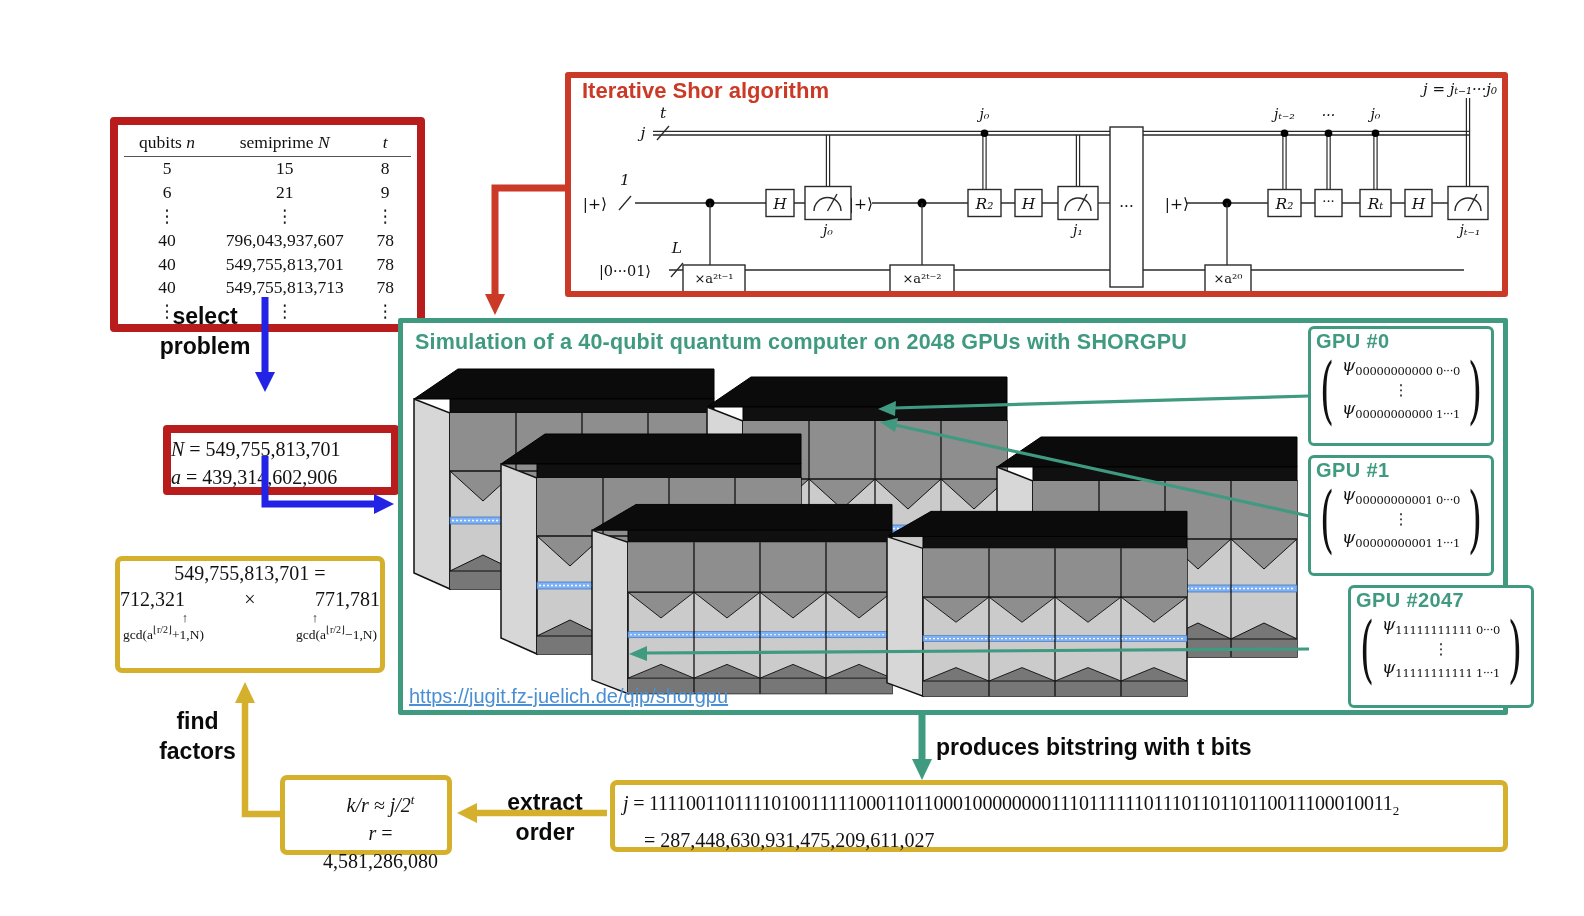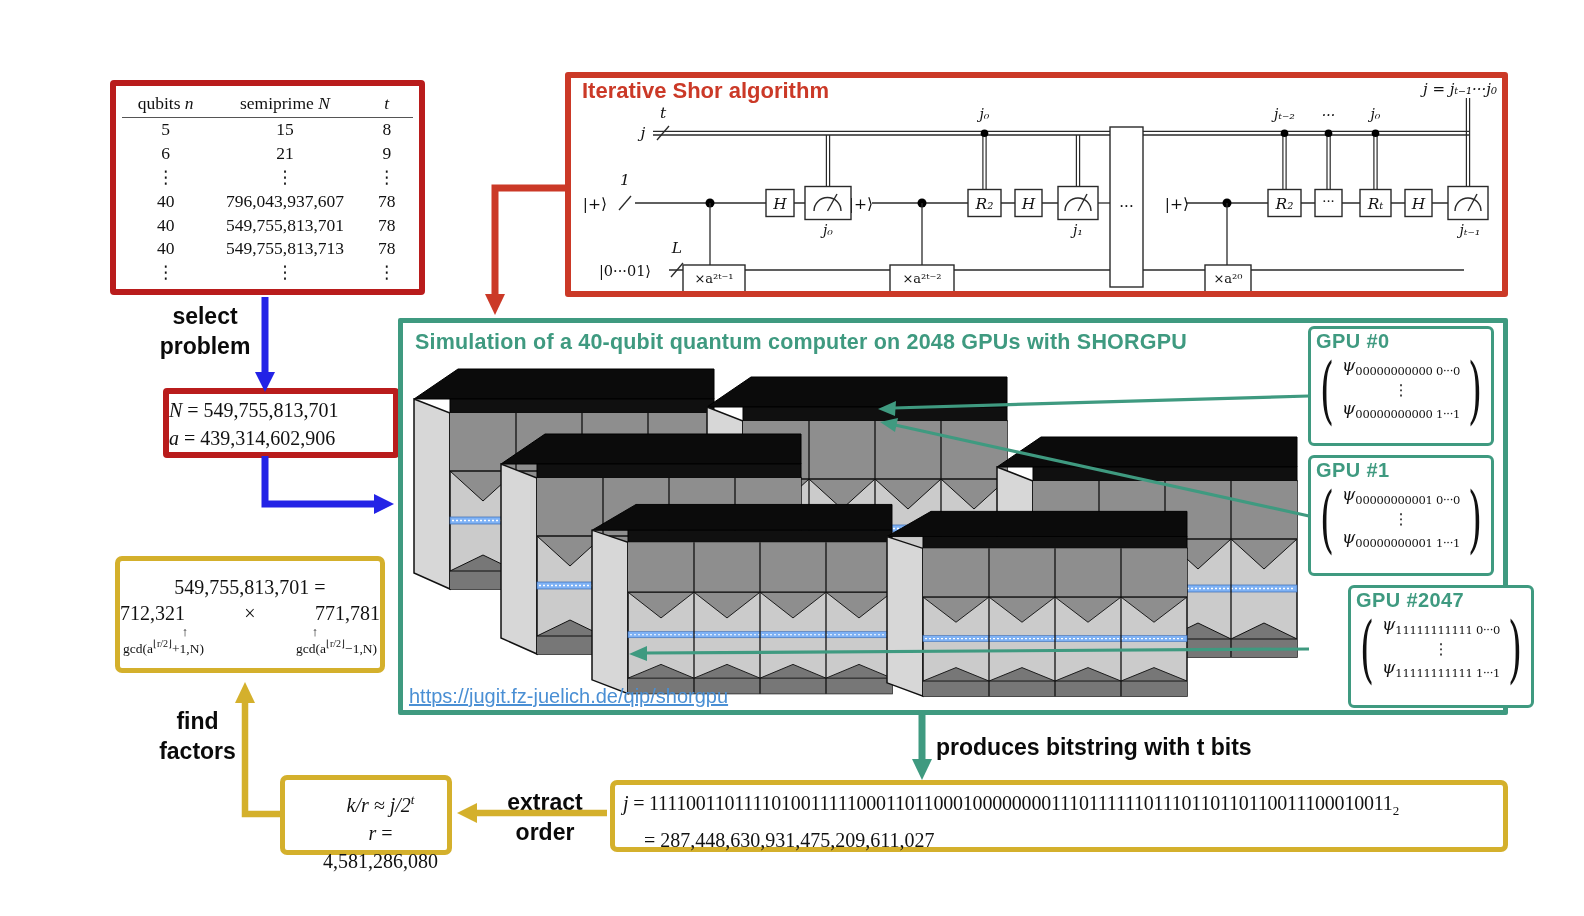--- a/index.html
+++ b/index.html
@@ -1,19 +1,19 @@
 <!DOCTYPE html>
 <html><head>
 <meta charset="utf-8">
 <style>
   html,body{margin:0;padding:0;background:#fff;}
   body{width:1584px;height:916px;position:relative;overflow:hidden;
        font-family:"Liberation Sans",sans-serif;color:#111;}
   .box{position:absolute;background:#fff;box-sizing:border-box;}
-  .blue-border{border:6px solid #b91c1c;border-radius:4px;}
+  .blue-border{border:8px solid #b91c1c;border-radius:4px;margin-top:37px;}
   .red-border{border:6px solid #cb3927;border-radius:3px;}
   .teal-border{border:5px solid #3f9a80;border-radius:2px;}
   .gold-border{border:5px solid #d4b02c;border-radius:7px;}
   .math{font-family:"Liberation Serif",serif;}
   .it{font-style:italic;}
   .lbl{position:absolute;font-weight:bold;font-size:23px;color:#0a0a0a;
        text-align:center;line-height:1.3;}
   
   .ptable{width:100%;border-collapse:collapse;font-family:"Liberation Serif",serif;
           font-size:17.5px;color:#111;margin-top:3px;}
@@ -32,21 +32,21 @@
        padding:1px 5px;border-radius:6px;}
   .gpu-title{font-weight:bold;font-size:20px;color:#3f9a80;letter-spacing:.4px;line-height:22px;}
   .vec{display:flex;align-items:center;justify-content:center;margin-top:-3px;}
   .paren{font-family:"DejaVu Serif",serif;font-size:72px;font-weight:100;
          transform:scaleX(.5);line-height:82px;color:#111;}
   .vrows{display:flex;flex-direction:column;align-items:center;padding:0 1px;}
   .vrow{font-family:"DejaVu Serif",serif;font-size:17px;line-height:21px;color:#111;white-space:nowrap;}
   .vrow sub{font-size:11.5px;letter-spacing:-0.3px;}
   .vdots{font-size:15px;line-height:15px;}
   
-  .fline1{font-size:20px;text-align:center;padding-top:15px;}
+  .fline1{font-size:20px;text-align:center;padding-top:1px;}
   .fline2{display:flex;justify-content:space-between;gap:26px;font-size:20px;margin-top:3px;}
   .fline3{display:flex;justify-content:space-around;font-size:13px;line-height:11px;margin-top:1px;}
   .fline4{display:flex;justify-content:space-between;font-size:13.5px;padding:0 3px;margin-top:1px;}
   .fline4 sup{font-size:10px;}
   
   .oline{font-size:20px;text-align:center;line-height:28px;}
   .order-pad{padding-top:6px;}
   
   .bits-line1{font-size:20px;line-height:30px;white-space:nowrap;letter-spacing:-0.2px;}
   .bits-line1 sub{font-size:13px;}

